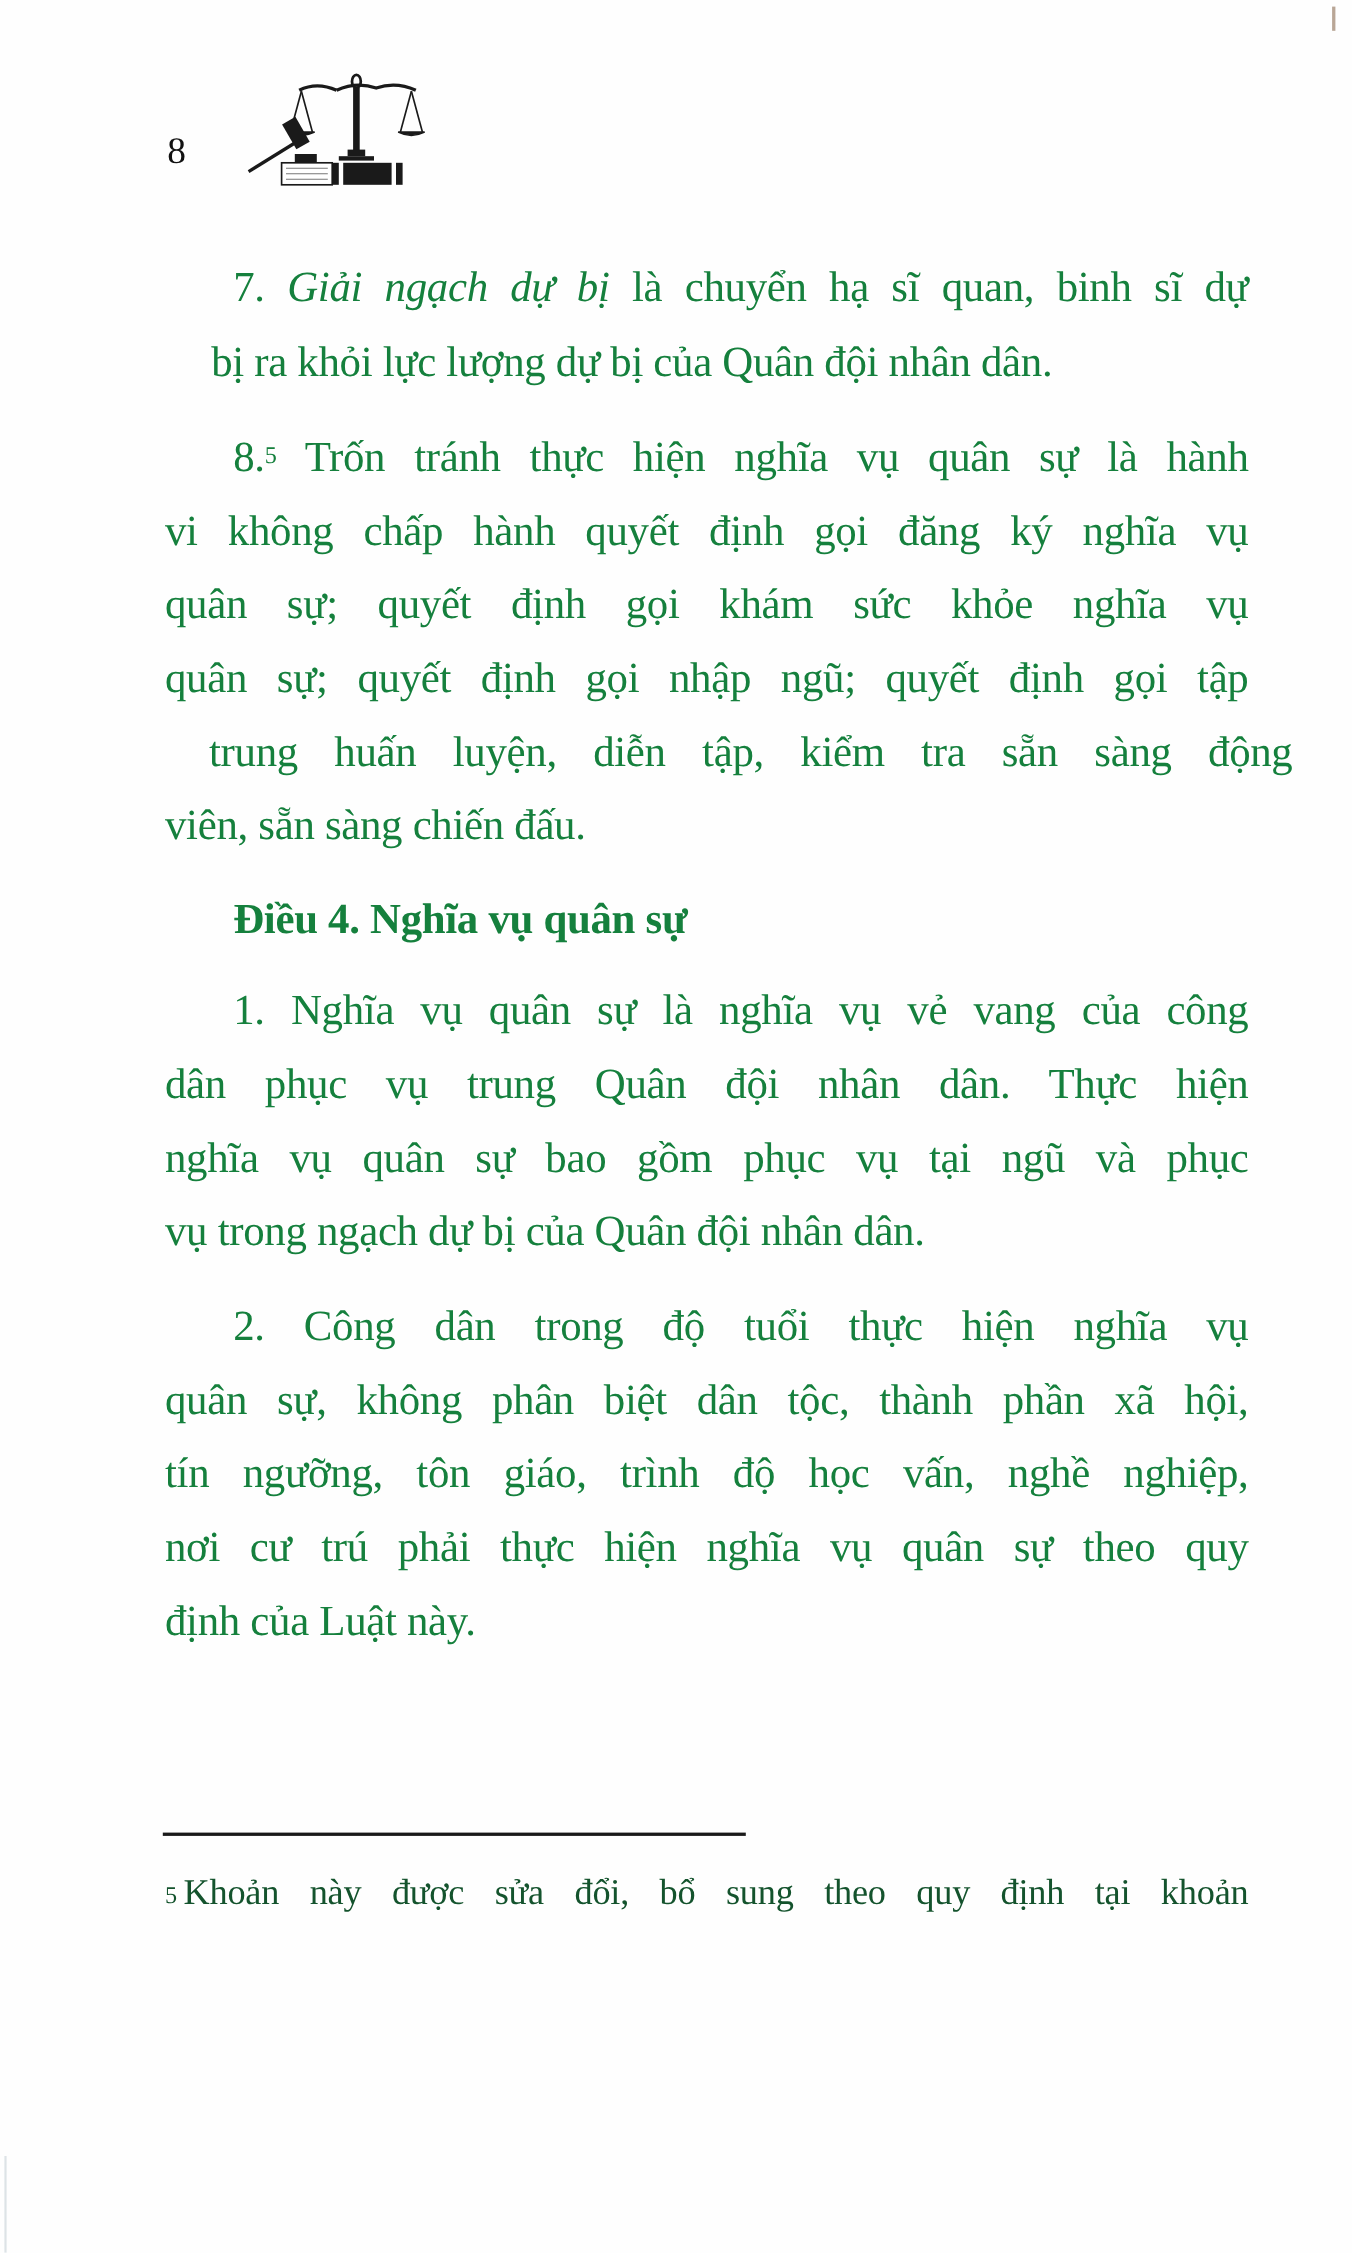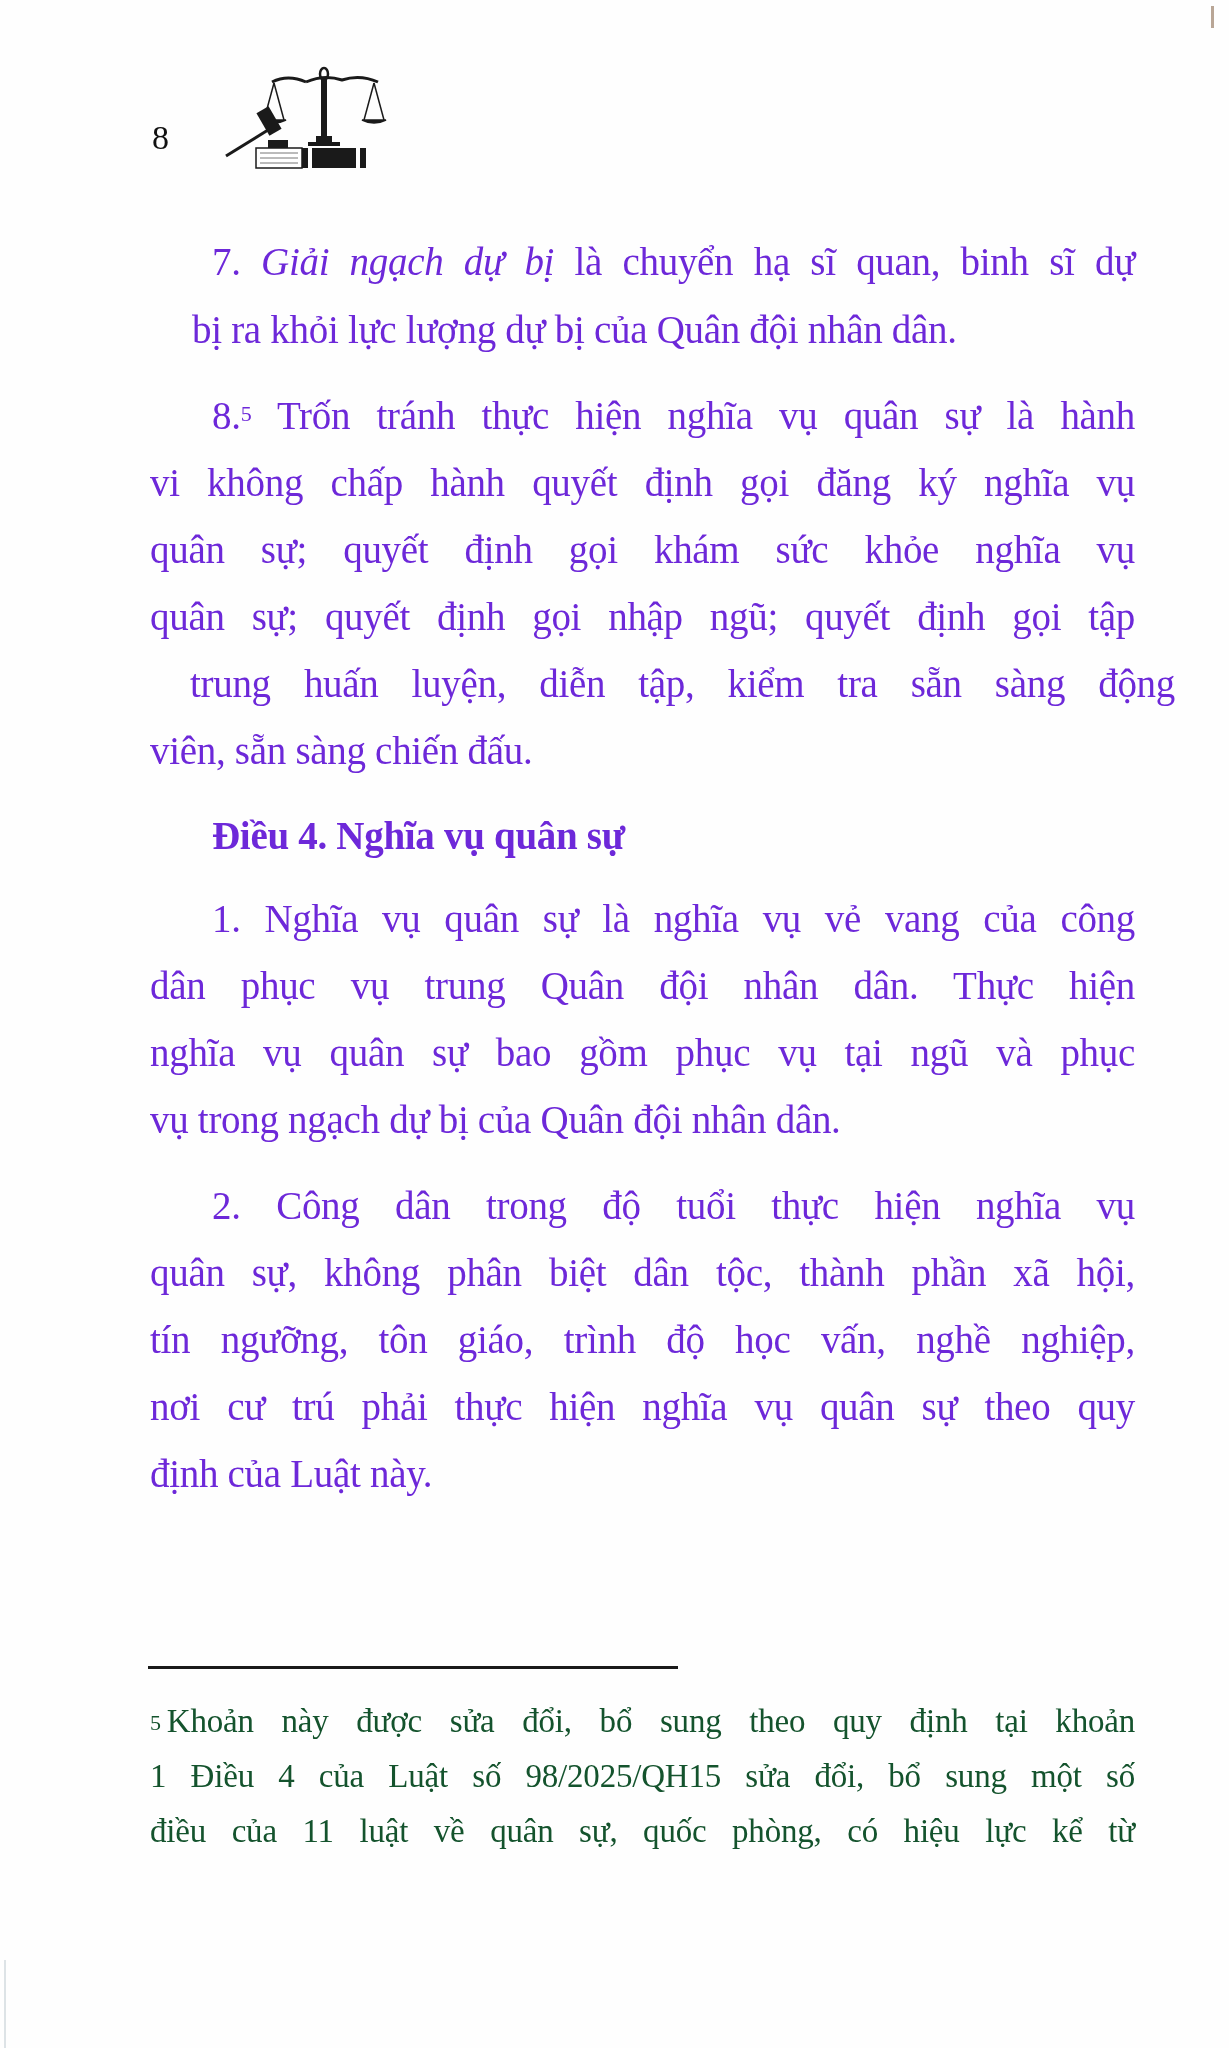--- a/index.html
+++ b/index.html
@@ -60,21 +60,21 @@
     }
     .line {
       position: absolute;
       left: 0;
       width: 985px;
       font-size: 39px;
       line-height: 48px;
       white-space: nowrap;
       text-align: justify;
       text-align-last: justify;
-      color: #6d28d9;
+      color: #15803d;
       letter-spacing: -0.3px;
     }
     .line.last {
       text-align-last: left;
     }
     .line.indent {
       left: 62px;
       width: 923px;
     }
     .line.heading {
@@ -182,16 +182,14 @@
     <div class="line indent" style="top:1182px;">2. Công dân trong độ tuổi thực hiện nghĩa vụ</div>
     <div class="line" style="top:1249px;">quân sự, không phân biệt dân tộc, thành phần xã hội,</div>
     <div class="line" style="top:1316px;">tín ngưỡng, tôn giáo, trình độ học vấn, nghề nghiệp,</div>
     <div class="line" style="top:1383px;">nơi cư trú phải thực hiện nghĩa vụ quân sự theo quy</div>
     <div class="line last" style="top:1450px;">định của Luật này.</div>
   </div>
 
   <div class="footnote-rule"></div>
 
   <div class="fn-line" style="top:1700px;"><span class="fn-mark">5</span><span>Khoản này được sửa đổi, bổ sung theo quy định tại khoản</span></div>
-  <div class="fn-line" style="top:1755px;">1 Điều 4 của Luật số 98/2025/QH15 sửa đổi, bổ sung một số</div>
-  <div class="fn-line" style="top:1810px;">điều của 11 luật về quân sự, quốc phòng, có hiệu lực kể từ</div>
 
 </div>
 
 </body></html>

